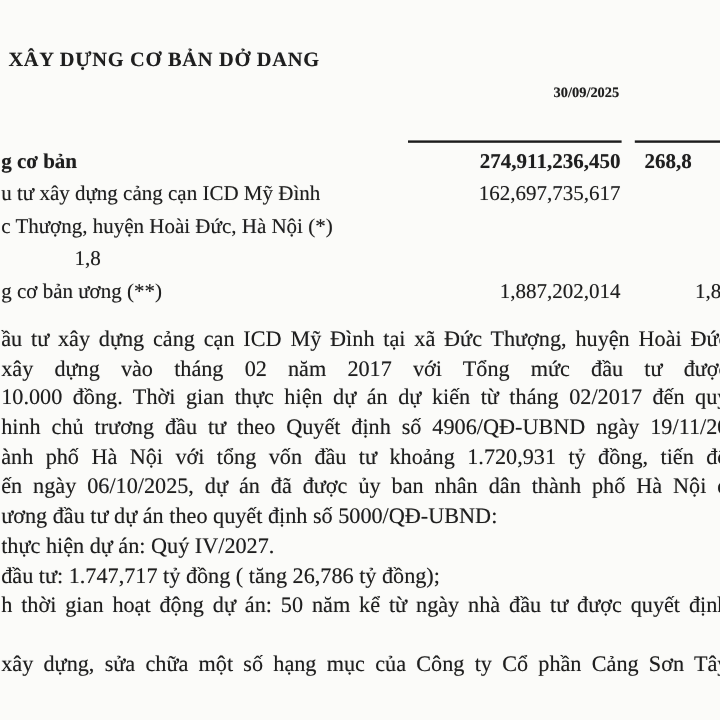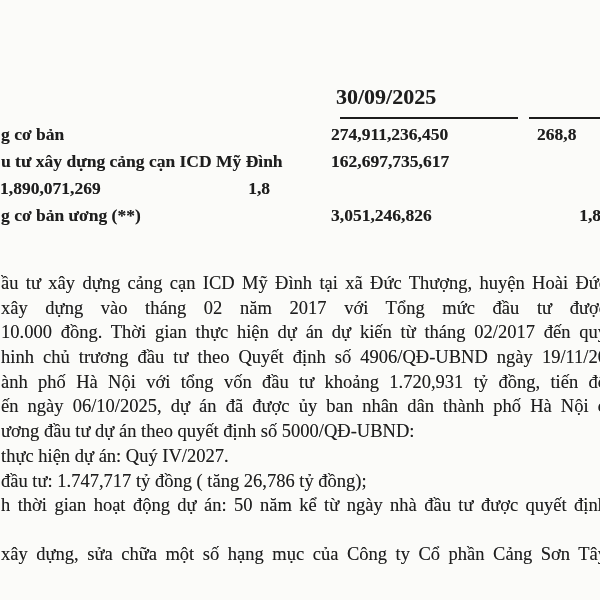--- a/index.html
+++ b/index.html
@@ -15,33 +15,33 @@
     background: #fbfbf9;
     color: #1e1e1e;
     text-shadow: 0 0 0.6px rgba(20,20,20,0.45);
   }
   .title {
     position: absolute; left: 7px; top: 40px;
     font-size: 17px; font-weight: bold; letter-spacing: 0.6px;
     white-space: nowrap;
   }
   .col-header {
-    position: absolute; top: 83px; left: 336px; width: 180px;
-    text-align: left; font-weight: bold; font-size: 22px; line-height: 27px;
+    position: absolute; top: 64px; left: 336px; width: 180px;
+    text-align: right; font-weight: bold; font-size: 12px; line-height: 27px;
   }
   .rule { position: absolute; top: 117px; border-top: 2.2px solid #1c1c1c; }
   .rule.r1 { left: 340px; width: 178px; }
   .rule.r2 { left: 529px; width: 71px; }
   .table { position: absolute; top: 121px; left: 0; width: 600px; }
   .trow {
     display: flex; height: 27px;
-    font-size: 17.5px; line-height: 27px; white-space: nowrap; font-weight: bold;
+    font-size: 17.5px; line-height: 27px; white-space: nowrap;
   }
   .trow .lbl { width: 330px; flex: none; padding-left: 1px; overflow: visible; }
-  .trow .v1 { width: 186px; flex: none; text-align: left; }
+  .trow .v1 { width: 186px; flex: none; text-align: right; }
   .trow .v2 { width: 84px; flex: none; box-sizing: border-box; padding-left: 20px; overflow: hidden; }
   .trow .v2.short { padding-left: 56px; text-align: right; }
   .trow.bold { font-weight: bold; }
   .para {
     position: absolute; top: 271px; left: 1px; width: 606px;
     font-size: 18.5px; line-height: 24.7px;
   }
   .pline {
     width: 606px; overflow: hidden; white-space: nowrap;
   }
@@ -60,45 +60,50 @@
     -moz-text-align-last: justify;
     text-align-last: justify;
     overflow: hidden; height: 27px;
   }
 </style>
 </head>
 <body>
 
 <div class="doc">
 
+  <div class="title">XÂY DỰNG CƠ BẢN DỞ DANG</div>
 
   <div class="col-header">
     <div>30/09/2025</div>
   </div>
 
   <div class="rule r1"></div>
   <div class="rule r2"></div>
 
   <div class="table">
     <div class="trow bold">
       <span class="lbl">g cơ bản</span>
       <span class="v1">274,911,236,450</span>
       <span class="v2">268,8</span>
     </div>
     <div class="trow">
       <span class="lbl">u tư xây dựng cảng cạn ICD Mỹ Đình</span>
       <span class="v1">162,697,735,617</span>
     </div>
     <div class="trow">
-      <span class="v1">1,890,071,269</span>
+      <span class="lbl">c Thượng, huyện Hoài Đức, Hà Nội (*)</span>
+      <span class="v1"></span>
+      <span class="v2"></span>
+    </div>
+    <div class="trow">
       <span class="v2 short">1,8</span>
     </div>
     <div class="trow">
       <span class="lbl">g cơ bản ương (**)</span>
-      <span class="v1">3,051,246,826</span>
+      <span class="v1">1,887,202,014</span>
       <span class="v2 short">1,8</span>
     </div>
   </div>
 
   <div class="para">
     <div class="pline just">ầu tư xây dựng cảng cạn ICD Mỹ Đình tại xã Đức Thượng, huyện Hoài Đức</div>
     <div class="pline just">xây dựng vào tháng 02 năm 2017 với Tổng mức đầu tư được</div>
     <div class="pline just">10.000 đồng. Thời gian thực hiện dự án dự kiến từ tháng 02/2017 đến quý</div>
     <div class="pline just">hinh chủ trương đầu tư theo Quyết định số 4906/QĐ-UBND ngày 19/11/20</div>
     <div class="pline just">ành phố Hà Nội với tổng vốn đầu tư khoảng 1.720,931 tỷ đồng, tiến độ</div>

